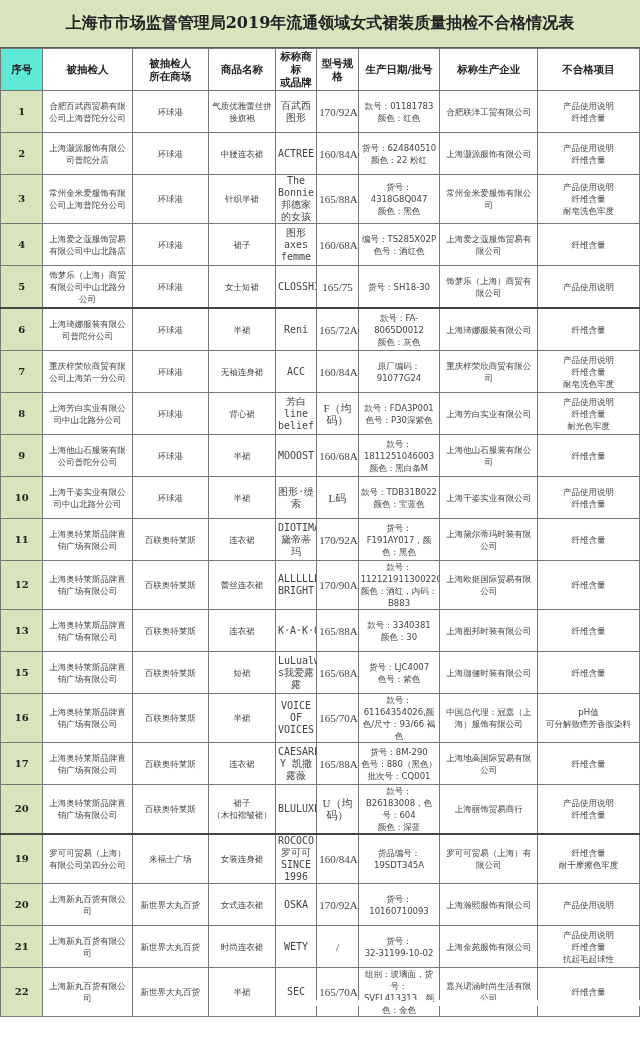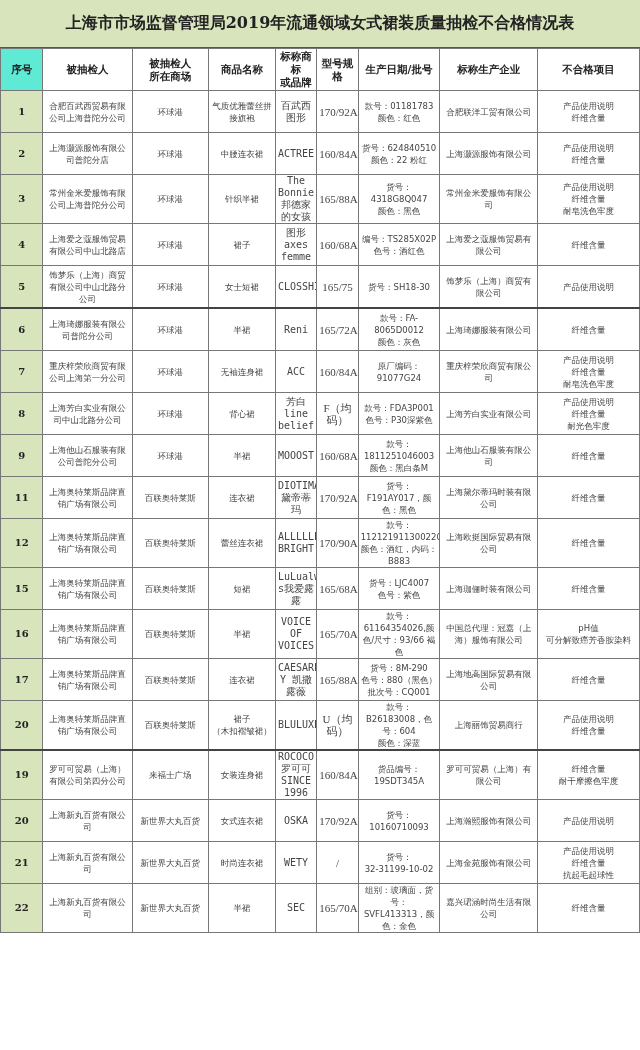--- a/index.html
+++ b/index.html
@@ -186,20 +186,33 @@
         <td>环球港</td>
         <td class="multi">半裙</td>
         <td class="brand multi">MOOOST</td>
         <td class="spec">160/68A</td>
         <td class="multi">款号：1811251046003
 颜色：黑白条M</td>
         <td>上海他山石服装有限公司</td>
         <td class="multi">纤维含量</td>
       </tr>
       <tr>
+        <td class="seq">10</td>
+        <td>上海千姿实业有限公司中山北路分公司</td>
+        <td>环球港</td>
+        <td class="multi">半裙</td>
+        <td class="brand multi">图形·缇索</td>
+        <td class="spec">L码</td>
+        <td class="multi">款号：TDB31B022
+颜色：宝蓝色</td>
+        <td>上海千姿实业有限公司</td>
+        <td class="multi">产品使用说明
+纤维含量</td>
+      </tr>
+      <tr>
         <td class="seq">11</td>
         <td>上海奥特莱斯品牌直销广场有限公司</td>
         <td>百联奥特莱斯</td>
         <td class="multi">连衣裙</td>
         <td class="brand multi">DIOTIMA
 黛帝蒂玛</td>
         <td class="spec">170/92A</td>
         <td class="multi">货号：F191AY017，颜色：黑色</td>
         <td>上海黛尔蒂玛时装有限公司</td>
         <td class="multi">纤维含量</td>
@@ -208,20 +221,32 @@
         <td class="seq">12</td>
         <td>上海奥特莱斯品牌直销广场有限公司</td>
         <td>百联奥特莱斯</td>
         <td class="multi">蕾丝连衣裙</td>
         <td class="brand multi">ALLLLLLL
 BRIGHT</td>
         <td class="spec">170/90A</td>
         <td class="multi">款号：
 1121219113002207颜色：酒红，内码：B883</td>
         <td>上海欧挺国际贸易有限公司</td>
+        <td class="multi">纤维含量</td>
+      </tr>
+      <tr>
+        <td class="seq">13</td>
+        <td>上海奥特莱斯品牌直销广场有限公司</td>
+        <td>百联奥特莱斯</td>
+        <td class="multi">连衣裙</td>
+        <td class="brand multi">K·A·K·O</td>
+        <td class="spec">165/88A</td>
+        <td class="multi">款号：3340381
+颜色：30</td>
+        <td>上海图邦时装有限公司</td>
         <td class="multi">纤维含量</td>
       </tr>
       <tr>
         <td class="seq">15</td>
         <td>上海奥特莱斯品牌直销广场有限公司</td>
         <td>百联奥特莱斯</td>
         <td class="multi">短裙</td>
         <td class="brand multi">LuLualway
 s我爱露露</td>
         <td class="spec">165/68A</td>

